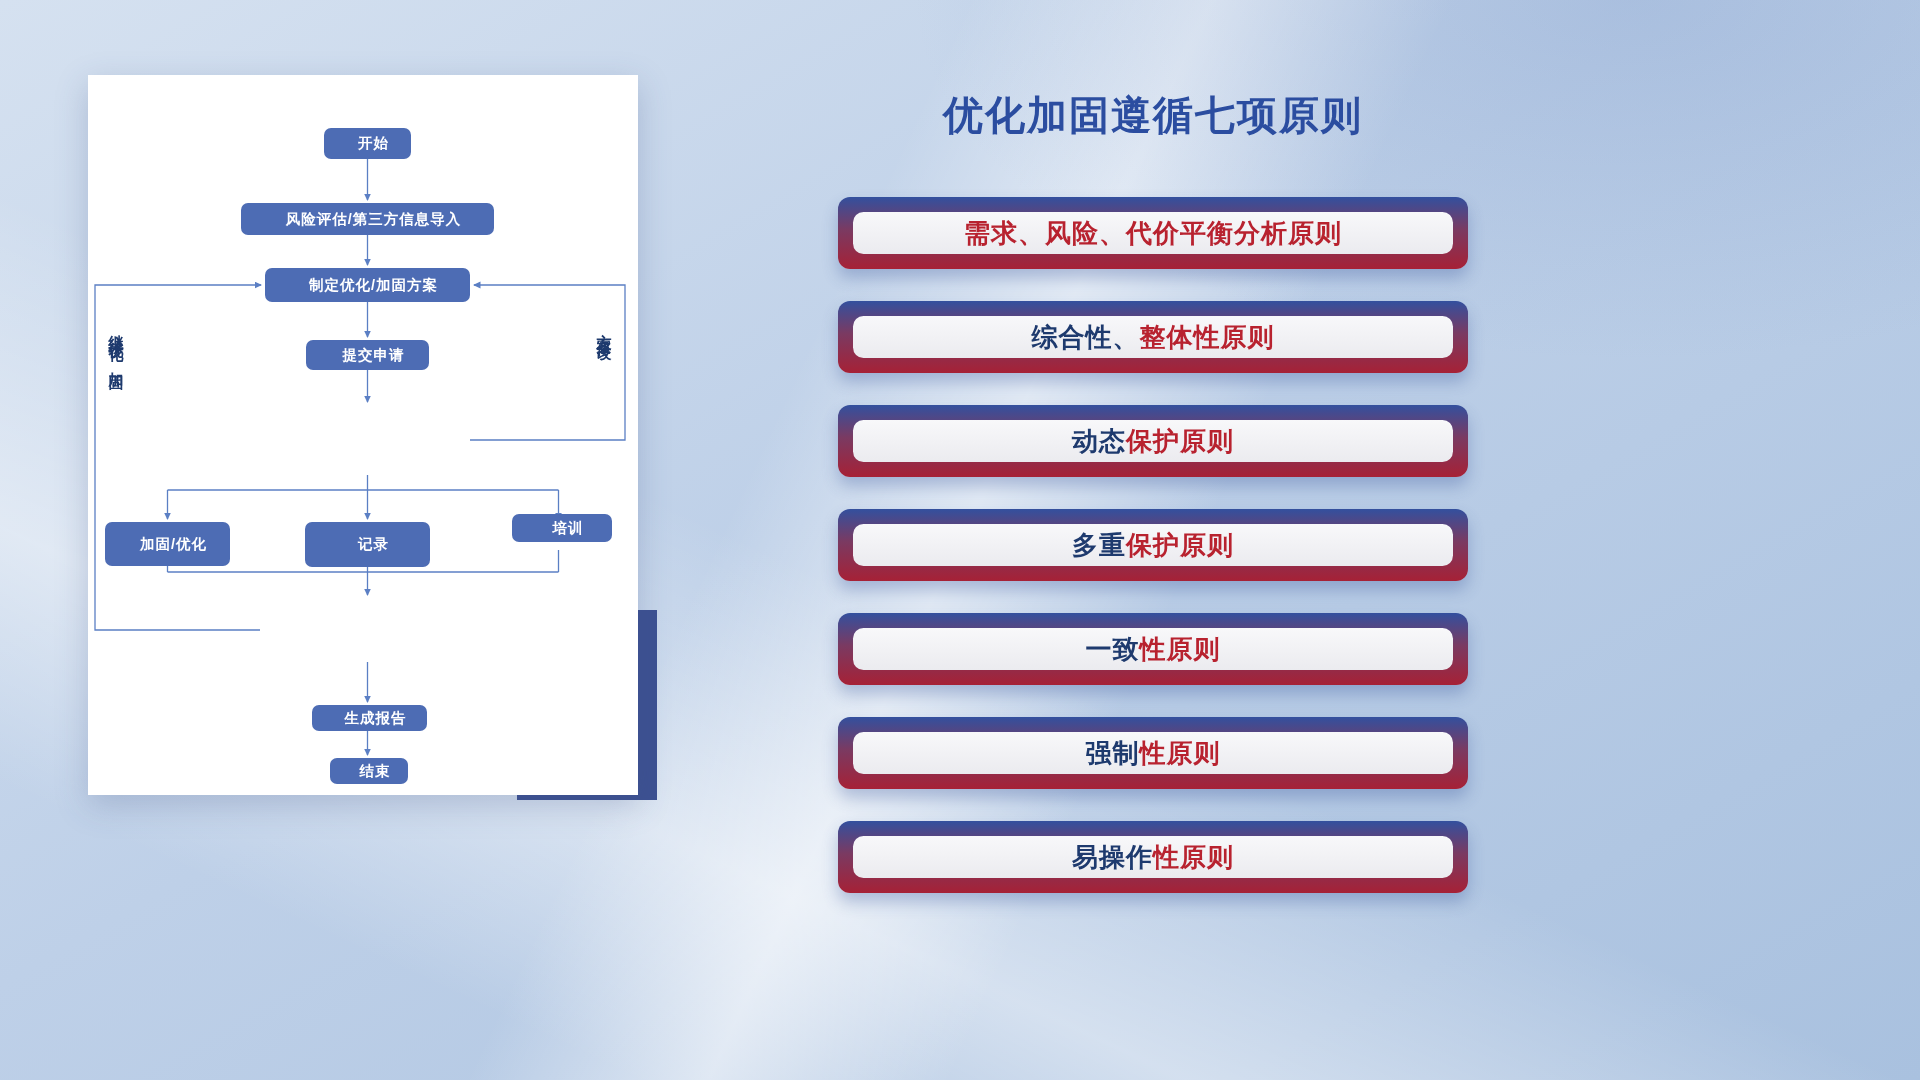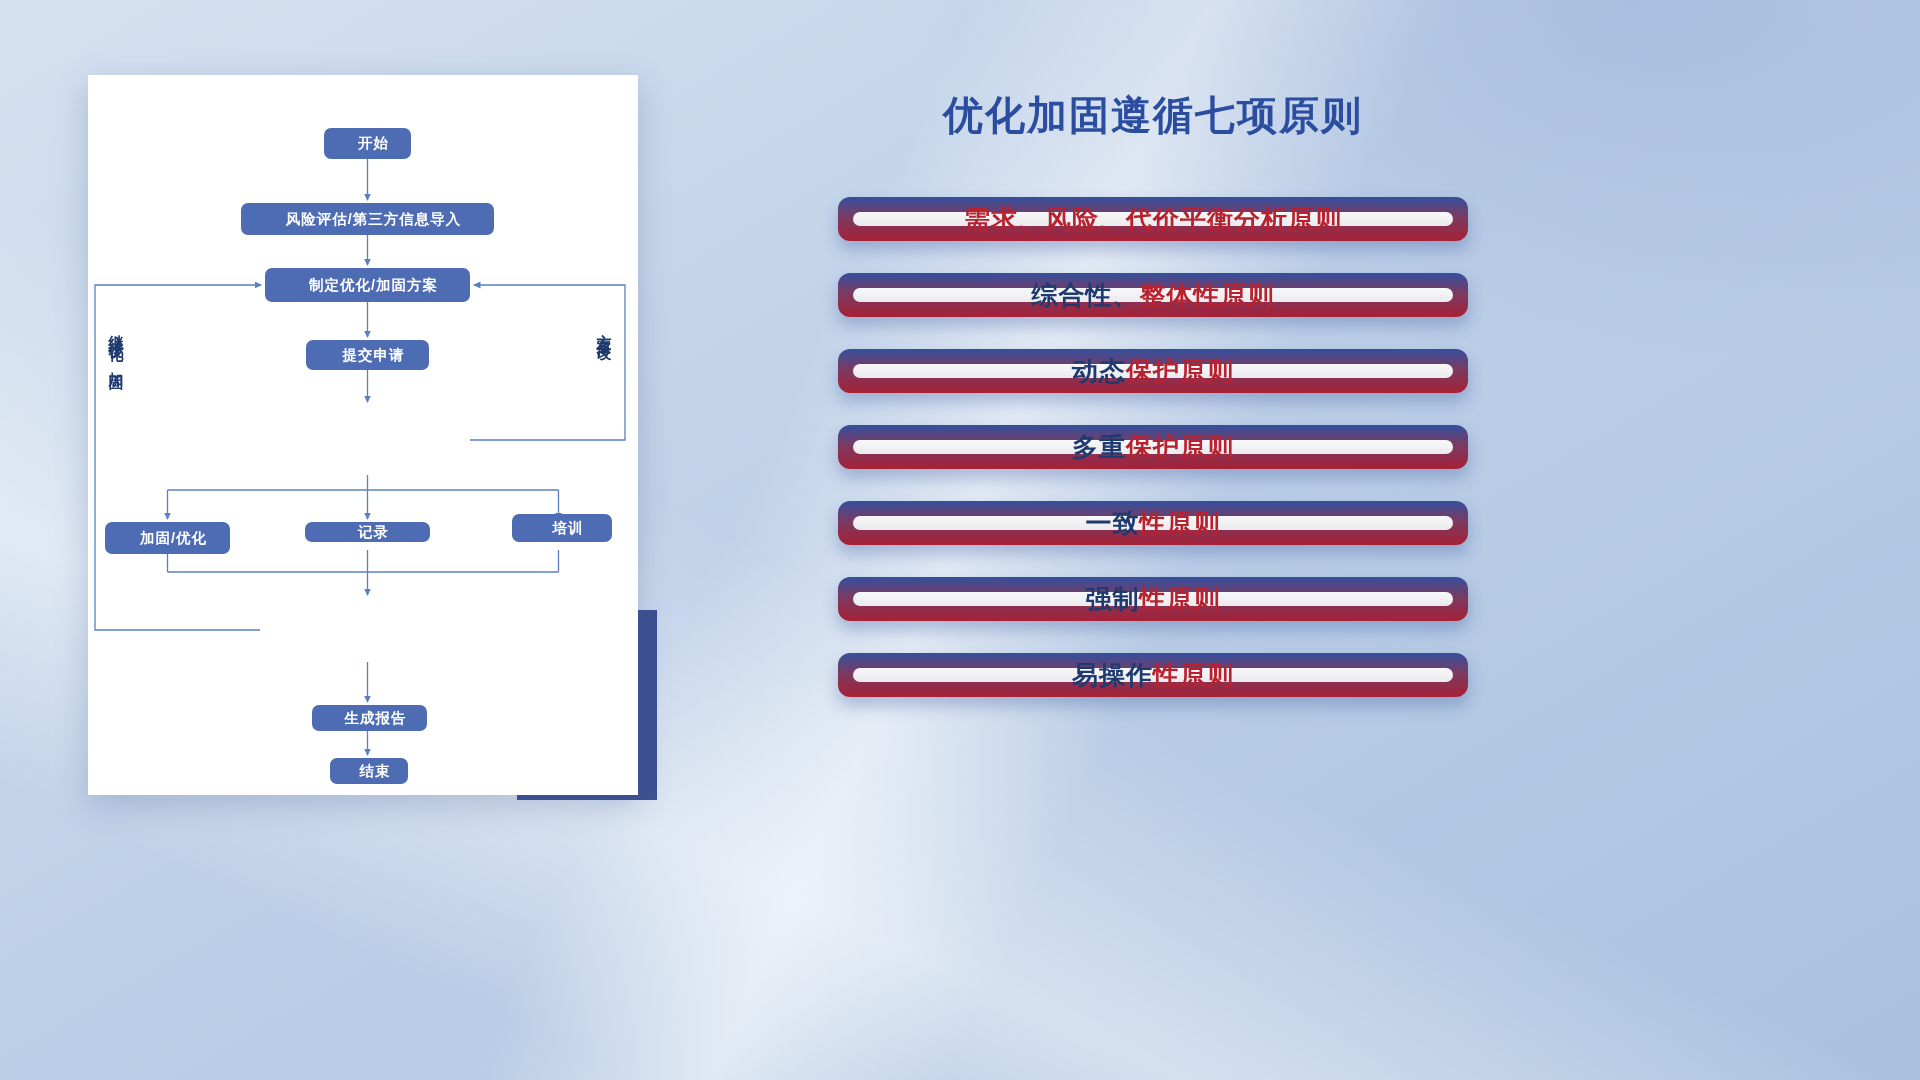--- a/index.html
+++ b/index.html
@@ -58,21 +58,21 @@
   .panel{position:absolute; left:838px; top:88px; width:630px; z-index:2;}
   .panel-title{
     text-align:center; font-size:40px; font-weight:800;
     color:var(--title-blue); letter-spacing:2px; margin-bottom:8px;
   }
   .cards{
     position:absolute; left:0; top:109px; width:630px;
     display:flex; flex-direction:column; gap:32px;
   }
   .p-card{
-    height:44px; border-radius:12px; padding:15px;
+    height:72px; border-radius:12px; padding:15px;
     background:linear-gradient(180deg,#33509e 0%, #7a3a62 45%, #a62136 100%);
     box-shadow:0 9px 16px rgba(47,77,150,0.30);
   }
   .p-card-inner{
     height:100%; border-radius:10.5px;
     background:linear-gradient(180deg,#f8f8fa 0%, #ebebef 100%);
     display:flex; align-items:center; justify-content:center;
     font-size:26px; font-weight:600; letter-spacing:1px;
   }
   .p-navy{color:var(--navy-text);}
@@ -121,23 +121,23 @@
 
   <div class="fnode" style="left:236px;top:53px;width:87px;height:31px;">开始</div>
 
   <div class="fnode" style="left:153px;top:128px;width:253px;height:32px;">风险评估/第三方信息导入</div>
 
   <div class="fnode" style="left:177px;top:193px;width:205px;height:34px;">制定优化/加固方案</div>
 
   <div class="fnode" style="left:218px;top:265px;width:123px;height:30px;">提交申请</div>
 
 
-  <div class="fnode" style="left:17px;top:447px;width:125px;height:32px;">加固/优化</div>
-
-  <div class="fnode" style="left:217px;top:447px;width:125px;height:20px;">记录</div>
+  <div class="fnode" style="left:17px;top:447px;width:125px;height:44px;">加固/优化</div>
+
+  <div class="fnode" style="left:217px;top:447px;width:125px;height:45px;">记录</div>
 
   <div class="fnode" style="left:408px;top:439px;width:100px;height:28px;margin-left:16px;">培训</div>
 
 
   <div class="fnode" style="left:224px;top:630px;width:115px;height:26px;">生成报告</div>
 
   <div class="fnode" style="left:242px;top:683px;width:78px;height:26px;">结束</div>
 
   <div class="vlabel" style="left:18px;top:248px;">继续优化/加固</div>
 

